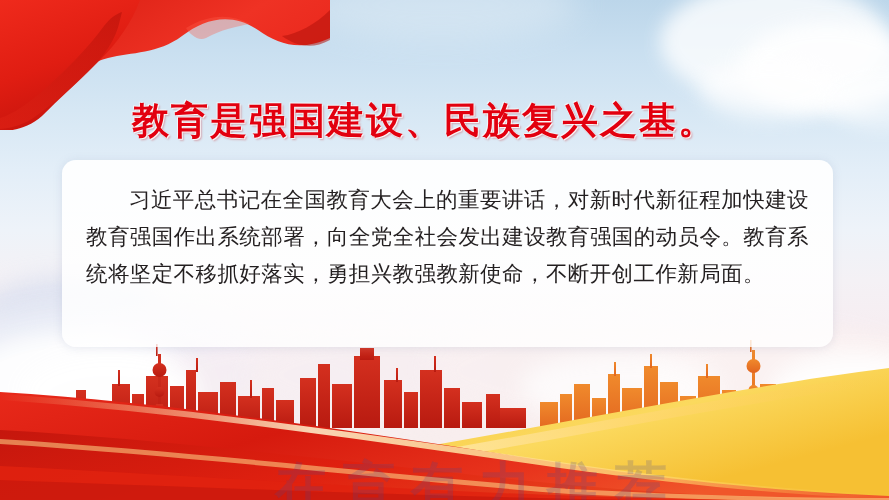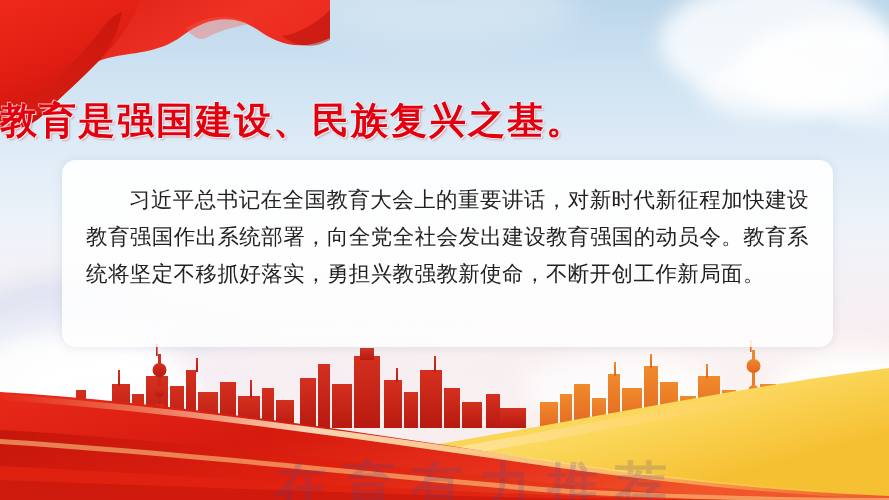--- a/index.html
+++ b/index.html
@@ -39,21 +39,21 @@
   .lc7{left:430px;top:320px;width:300px;height:100px;background:#f9f0f1;opacity:.8;}
   .lc8{left:640px;top:328px;width:280px;height:100px;background:#fbf2f2;opacity:.85;}
   .lc9{left:770px;top:352px;width:170px;height:80px;background:#ffffff;opacity:.9;}
   .lc10{left:-20px;top:276px;width:180px;height:70px;background:#cdd8ee;opacity:.55;}
   .lc11{left:520px;top:352px;width:200px;height:70px;background:#ffffff;opacity:.7;}
 
   
   .flag{position:absolute;left:0;top:0;width:330px;height:130px;}
 
   
-  .title-wrap{position:absolute;left:0;top:96px;width:849px;}
+  .title-wrap{position:absolute;left:0;top:96px;width:849px;text-align:center;}
   .title{
     display:inline-block;
     font-family:"Liberation Serif","DejaVu Serif",serif;
     font-weight:bold;
     font-size:37px;
     letter-spacing:2px;
     color:#e2000f;
     text-shadow:
       0 0 1px #fff,
       1px 1px 0 rgba(255,255,255,.85),

